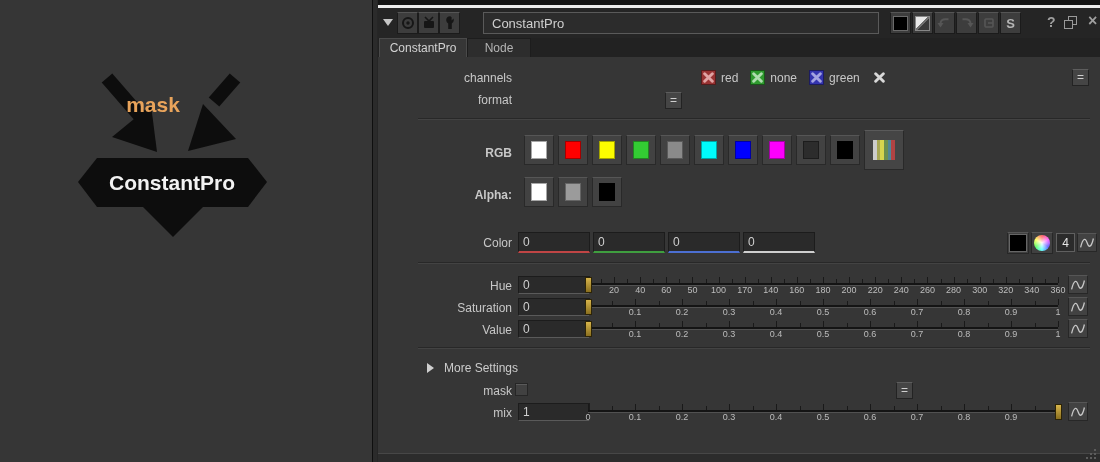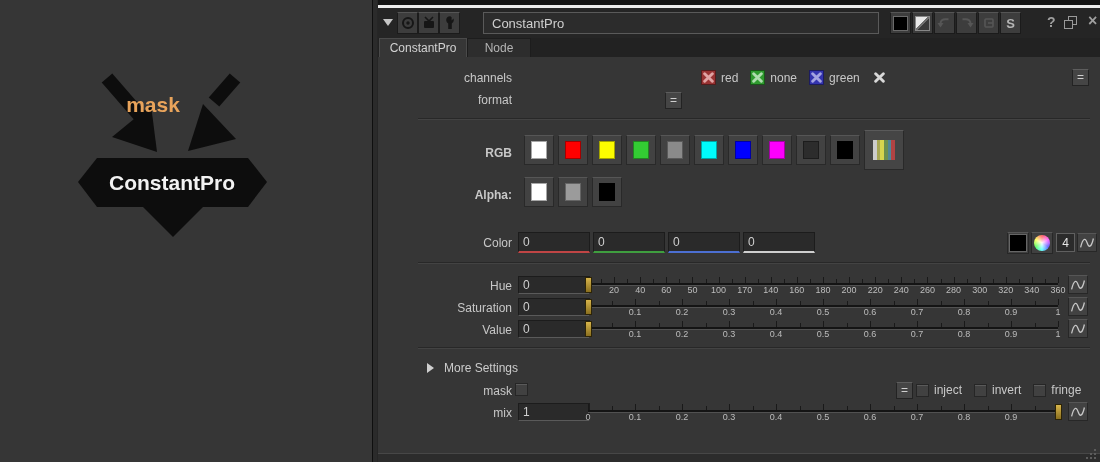--- a/index.html
+++ b/index.html
@@ -429,28 +429,20 @@
       </div>
 
     <div class="sep" style="top:347px;"></div>
 
     <div id="more-tri" style="left:49px;top:363px;"></div>
     <div style="position:absolute;left:66px;top:361px;font-size:12px;color:#cccccc;">More Settings</div>
 
     <div class="rowlabel" style="top:384px;">mask</div>
     <div class="cb" style="position:absolute;left:137px;top:383px;"></div>
     <div class="eq" style="left:518px;top:382px;">=</div>
-    <div class="flexrow" style="left:538px;top:382px;height:16px;">
-      <div class="cb"></div>
-      <span class="chkl">inject</span>
-      <div class="cb"></div>
-      <span class="chkl">invert</span>
-      <div class="cb"></div>
-      <span class="chkl">fringe</span>
-    </div>
 
     <div class="rowlabel" style="top:406px;">mix</div>
     <input class="field" style="left: 140px; top: 403px; width: 72px;" value="1">
     <div class="slider" style="top:403px;">
         <div class="track"></div>
         <i class="tick" style="left: 0%; height: 6px; top: 1px;"></i>
         <i class="tick" style="left: 5%; height: 4px; top: 3px;"></i>
         <span class="tlabel" style="left: 0%;">0</span>
         <i class="tick" style="left: 10%; height: 6px; top: 1px;"></i>
         <i class="tick" style="left: 15%; height: 4px; top: 3px;"></i>

